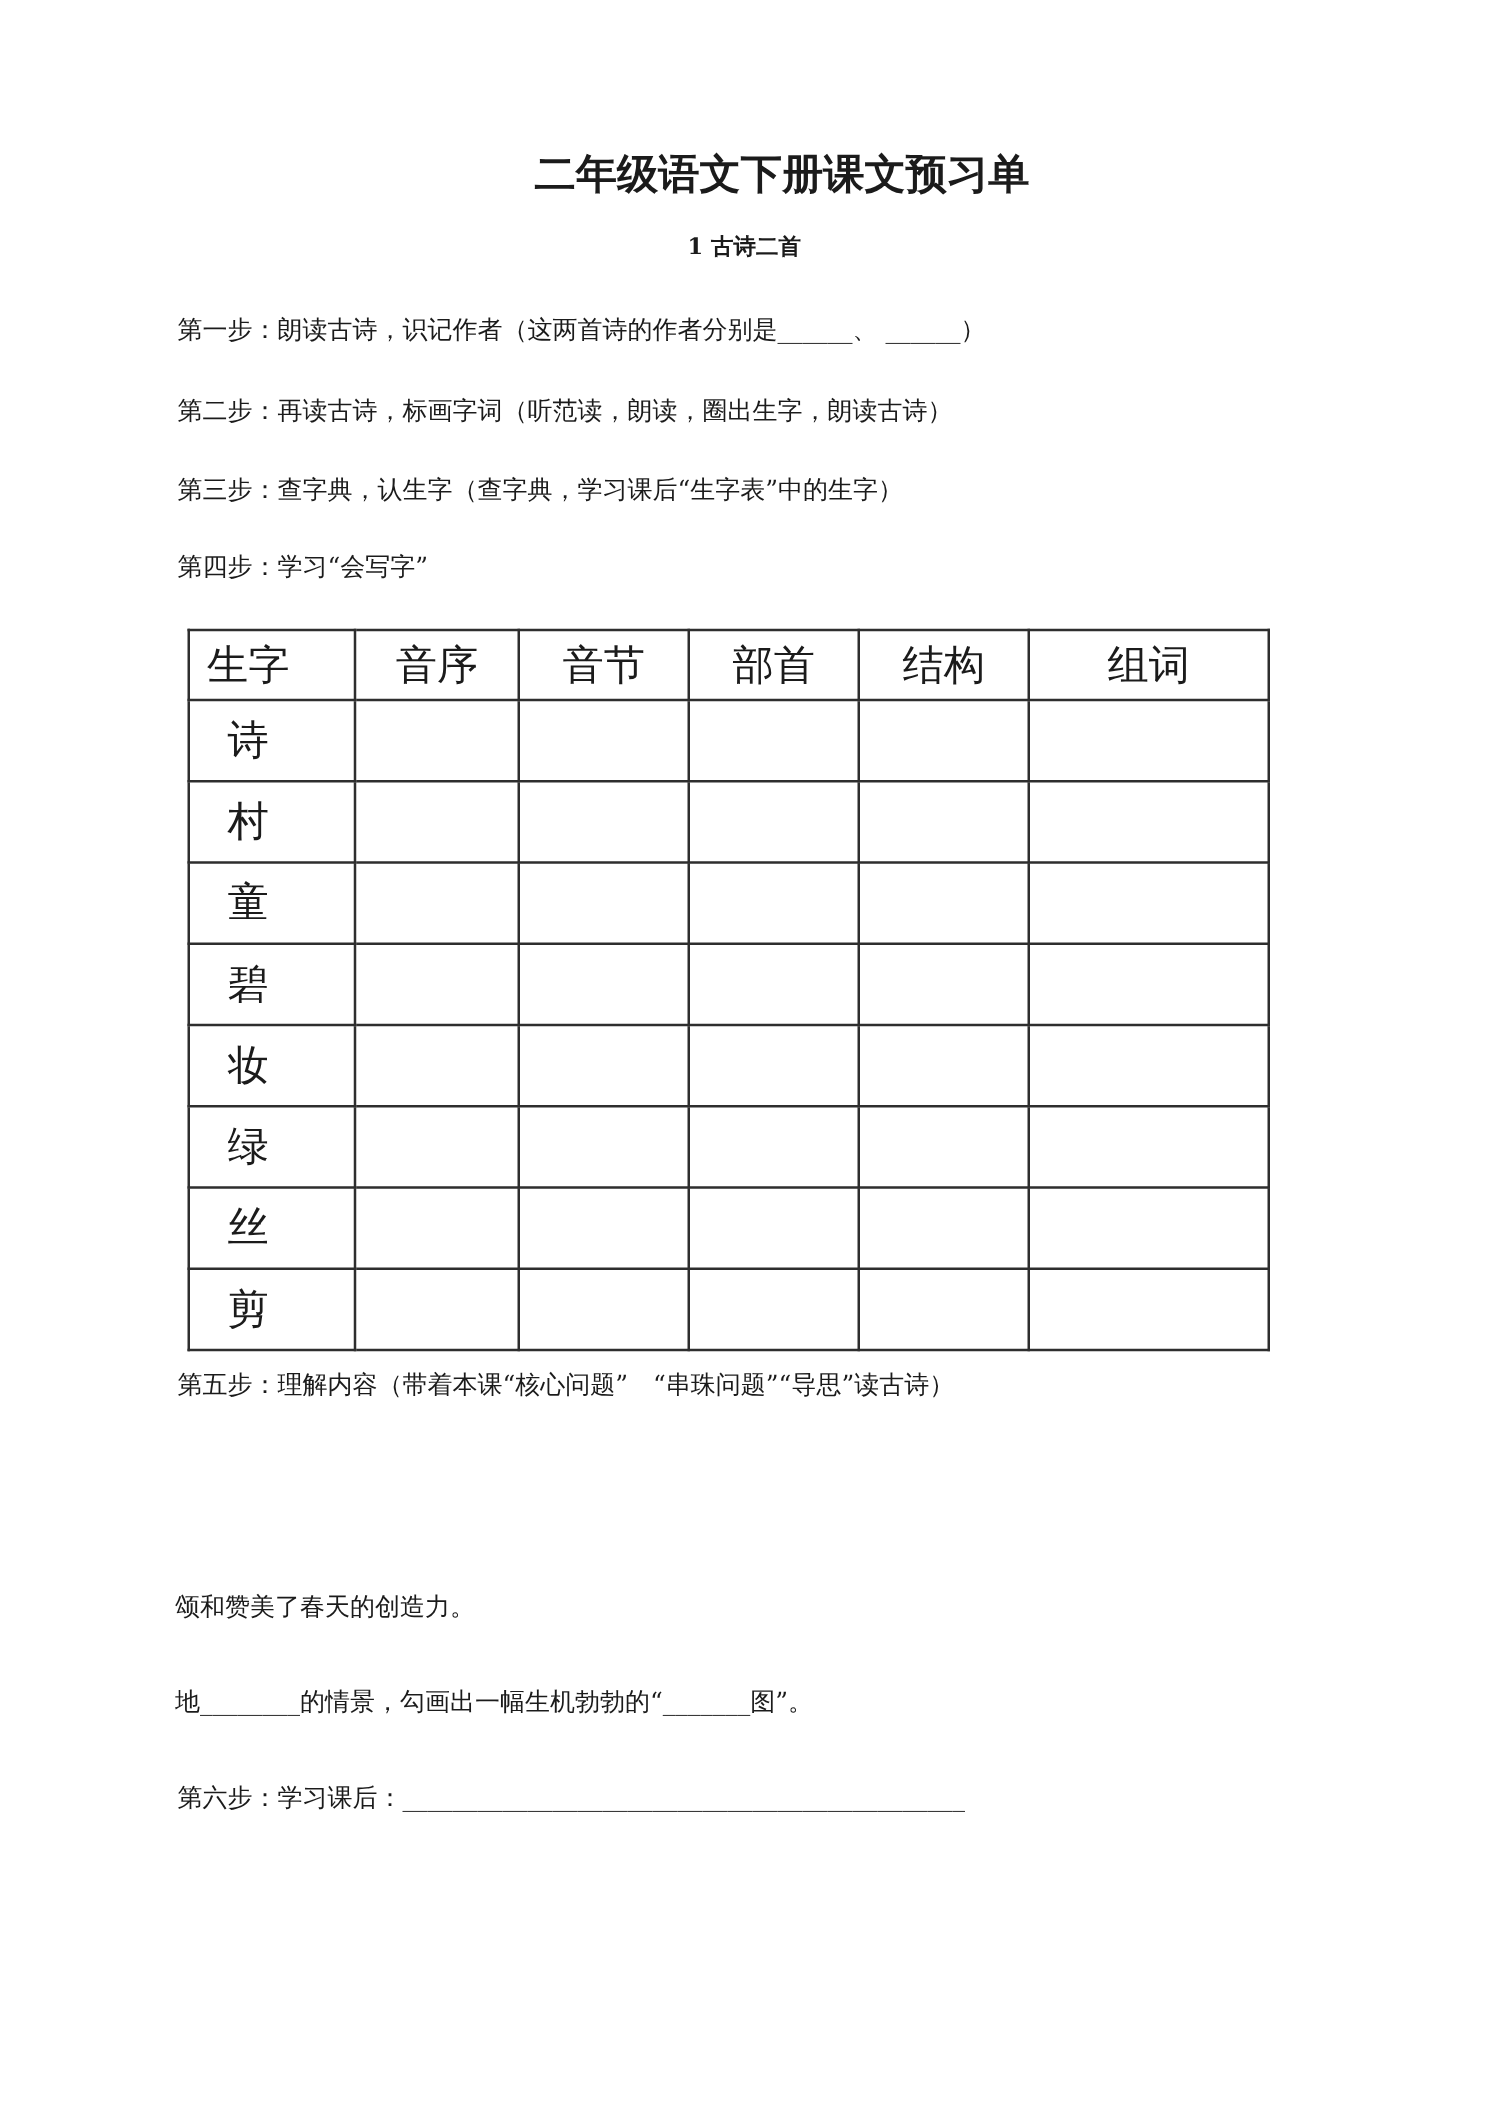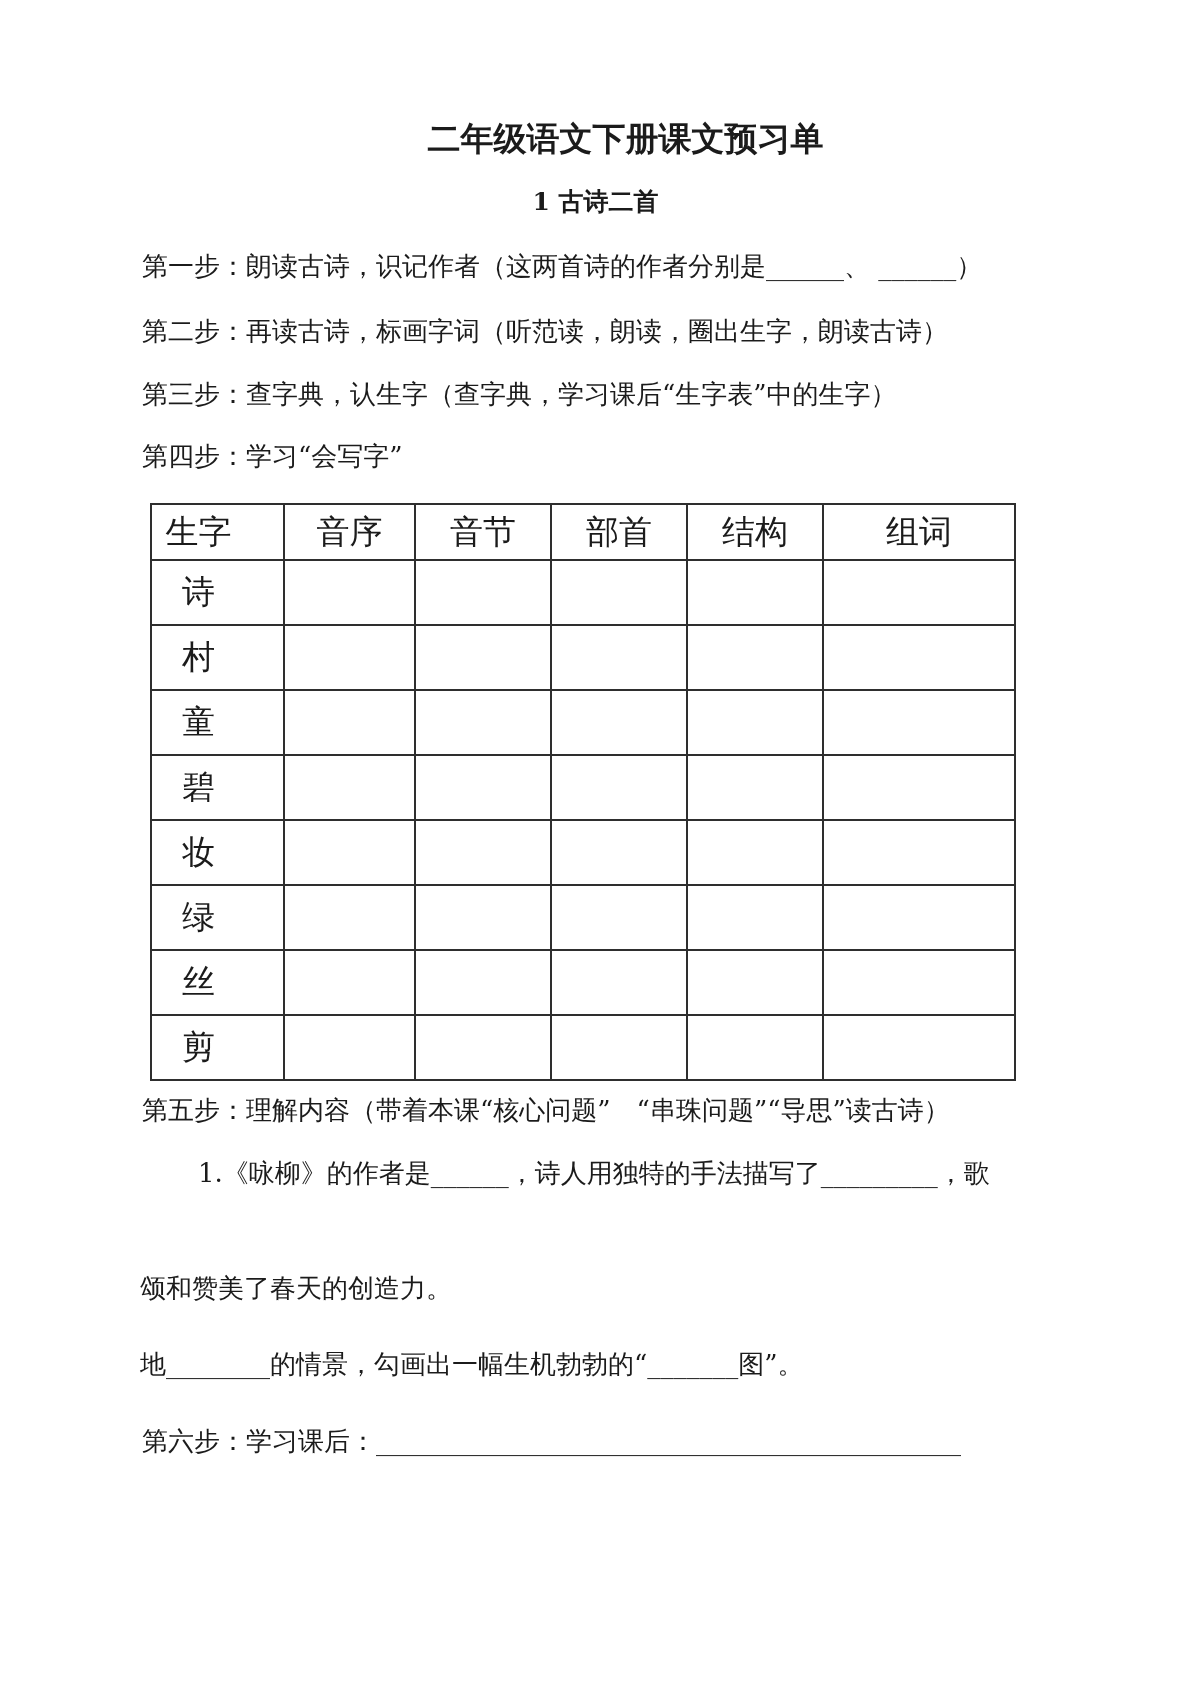--- a/index.html
+++ b/index.html
@@ -9,40 +9,40 @@
     height: 1684px;
     margin: 0 auto;
     background: #ffffff;
     color: #1b1b1b;
     font-family: "DejaVu Serif", "Liberation Serif", serif;
     overflow: hidden;
   }
   .line {
     position: absolute;
     white-space: nowrap;
-    font-size: 26px;
+    font-size: 20px;
     line-height: 1.15;
     color: #1b1b1b;
   }
   .doc-title {
     position: absolute;
     left: 0;
     width: 100%;
     text-align: center;
     transform: translateX(30px);
     font-size: 33px;
     font-weight: bold;
     line-height: 1.15;
   }
   .doc-subtitle {
     position: absolute;
     left: 0;
     width: 100%;
     text-align: center;
-    font-size: 25px;
+    font-size: 18px;
     font-weight: bold;
     line-height: 1.15;
   }
   table.char-table {
     position: absolute;
     left: 150px;
     top: 503px;
     width: 864px;
     border-collapse: collapse;
     table-layout: fixed;
@@ -158,21 +158,20 @@
         <td></td>
         <td></td>
         <td></td>
         <td></td>
       </tr>
     </tbody>
   </table>
 
   <div class="line" style="left:142px; top:1096px;">第五步：理解内容（带着本课“核心问题”　“串珠问题”“导思”读古诗）</div>
 
-  <div class="line" style="left:198px; top:1159px;">1.《咏柳》的作者是______，诗人用独特的手法描写了_________，歌</div>
 
   <div class="line" style="left:140px; top:1274px;">颂和赞美了春天的创造力。</div>
 
 
   <div class="line" style="left:140px; top:1350px;">地________的情景，勾画出一幅生机勃勃的“_______图”。</div>
 
   <div class="line" style="left:142px; top:1427px;">
     <span>第六步：学习课后：</span><span>_____________________________________________</span>
   </div>
 

